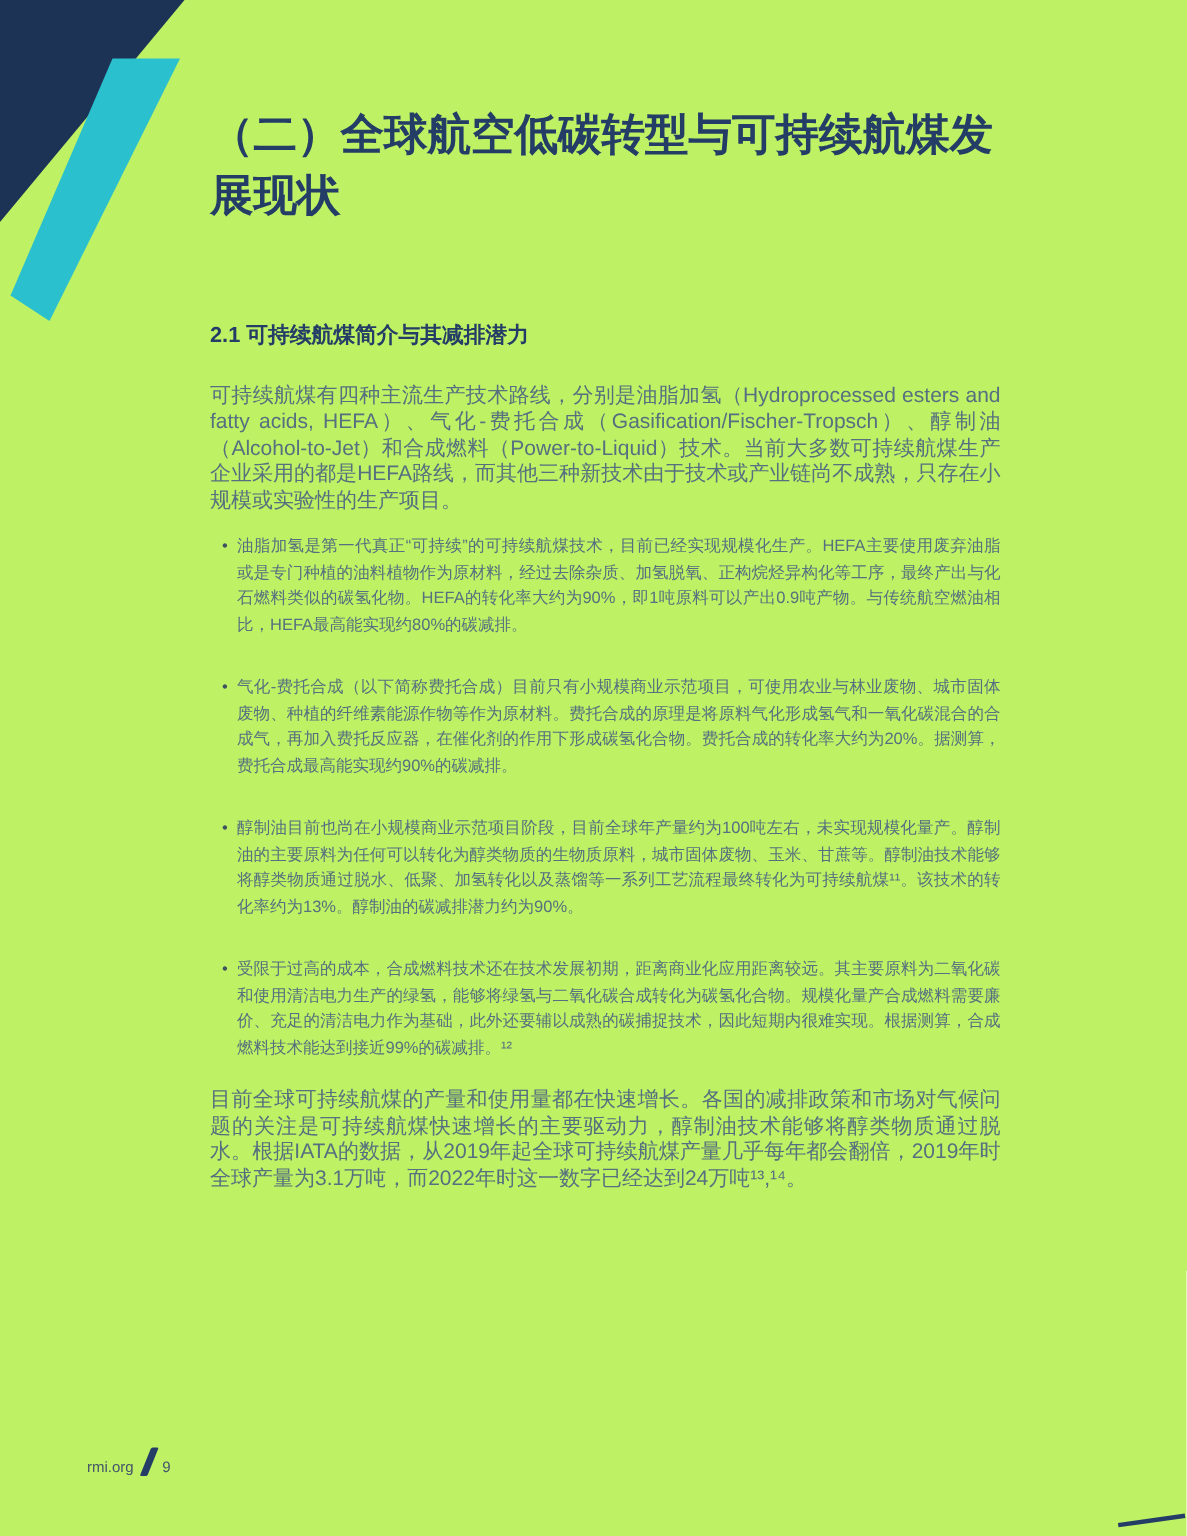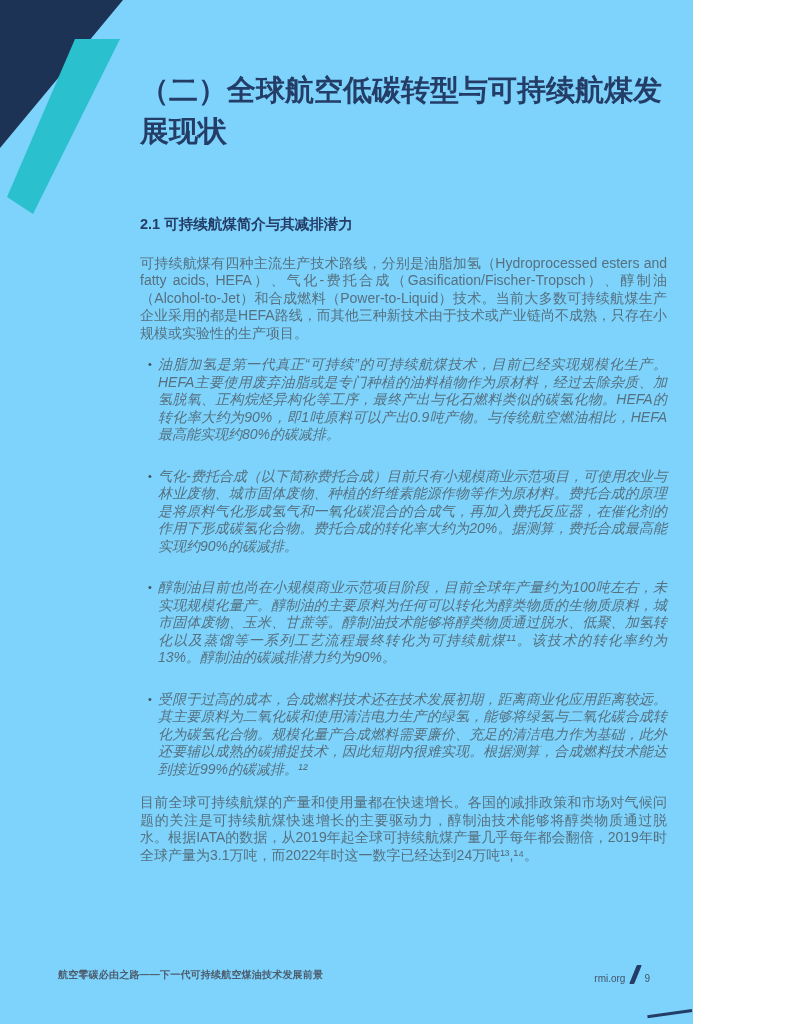--- a/index.html
+++ b/index.html
@@ -1,20 +1,20 @@
 <!DOCTYPE html>
 <html><head>
 <meta charset="utf-8">
 <style>
   html, body { margin: 0; padding: 0; background: #ffffff; }
   .page {
     position: relative;
-    width: 693px;
+    width: 791px;
     height: 1024px;
-    background: #7dd3fc;
+    background: #bef264;
     overflow: hidden;
     font-family: "Liberation Sans", "DejaVu Sans", sans-serif;
   }
   .corner-svg {
     position: absolute;
     top: 0; left: 0;
     width: 140px; height: 230px;
     display: block;
   }
   .content {
@@ -64,24 +64,23 @@
     padding-left: 8px;
     box-sizing: border-box;
     color: #3E5261;
     font-size: 11px;
     line-height: 17.5px;
     text-align: left;
   }
   .li-text {
     flex: 1 1 auto;
     color: #56707F;
-    font-size: 14px;
+    font-size: 11px;
     line-height: 17.5px;
     text-align: justify;
-    font-style: italic;
   }
   p.closing { margin: 0; }
   .footer {
     position: absolute;
     left: 58px;
     right: 43px;
     bottom: 40px;
     display: flex;
     justify-content: space-between;
     align-items: center;
@@ -155,21 +154,20 @@
       <li>
         <span class="dot">•</span>
         <span class="li-text">受限于过高的成本，合成燃料技术还在技术发展初期，距离商业化应用距离较远。其主要原料为二氧化碳和使用清洁电力生产的绿氢，能够将绿氢与二氧化碳合成转化为碳氢化合物。规模化量产合成燃料需要廉价、充足的清洁电力作为基础，此外还要辅以成熟的碳捕捉技术，因此短期内很难实现。根据测算，合成燃料技术能达到接近99%的碳减排。¹²</span>
       </li>
     </ul>
 
     <p class="closing body-text">目前全球可持续航煤的产量和使用量都在快速增长。各国的减排政策和市场对气候问题的关注是可持续航煤快速增长的主要驱动力，醇制油技术能够将醇类物质通过脱水。根据IATA的数据，从2019年起全球可持续航煤产量几乎每年都会翻倍，2019年时全球产量为3.1万吨，而2022年时这一数字已经达到24万吨¹³,¹⁴。</p>
   </div>
 
   <div class="footer">
-    <span class="footer-left">航空零碳必由之路——下一代可持续航空煤油技术发展前景</span>
     <span class="footer-right">
       <a class="footer-site" href="#">rmi.org</a>
       <span class="footer-slash"></span>
       <span class="footer-page">9</span>
     </span>
   </div>
 
   <div class="br-accent"></div>
 
 </div>

